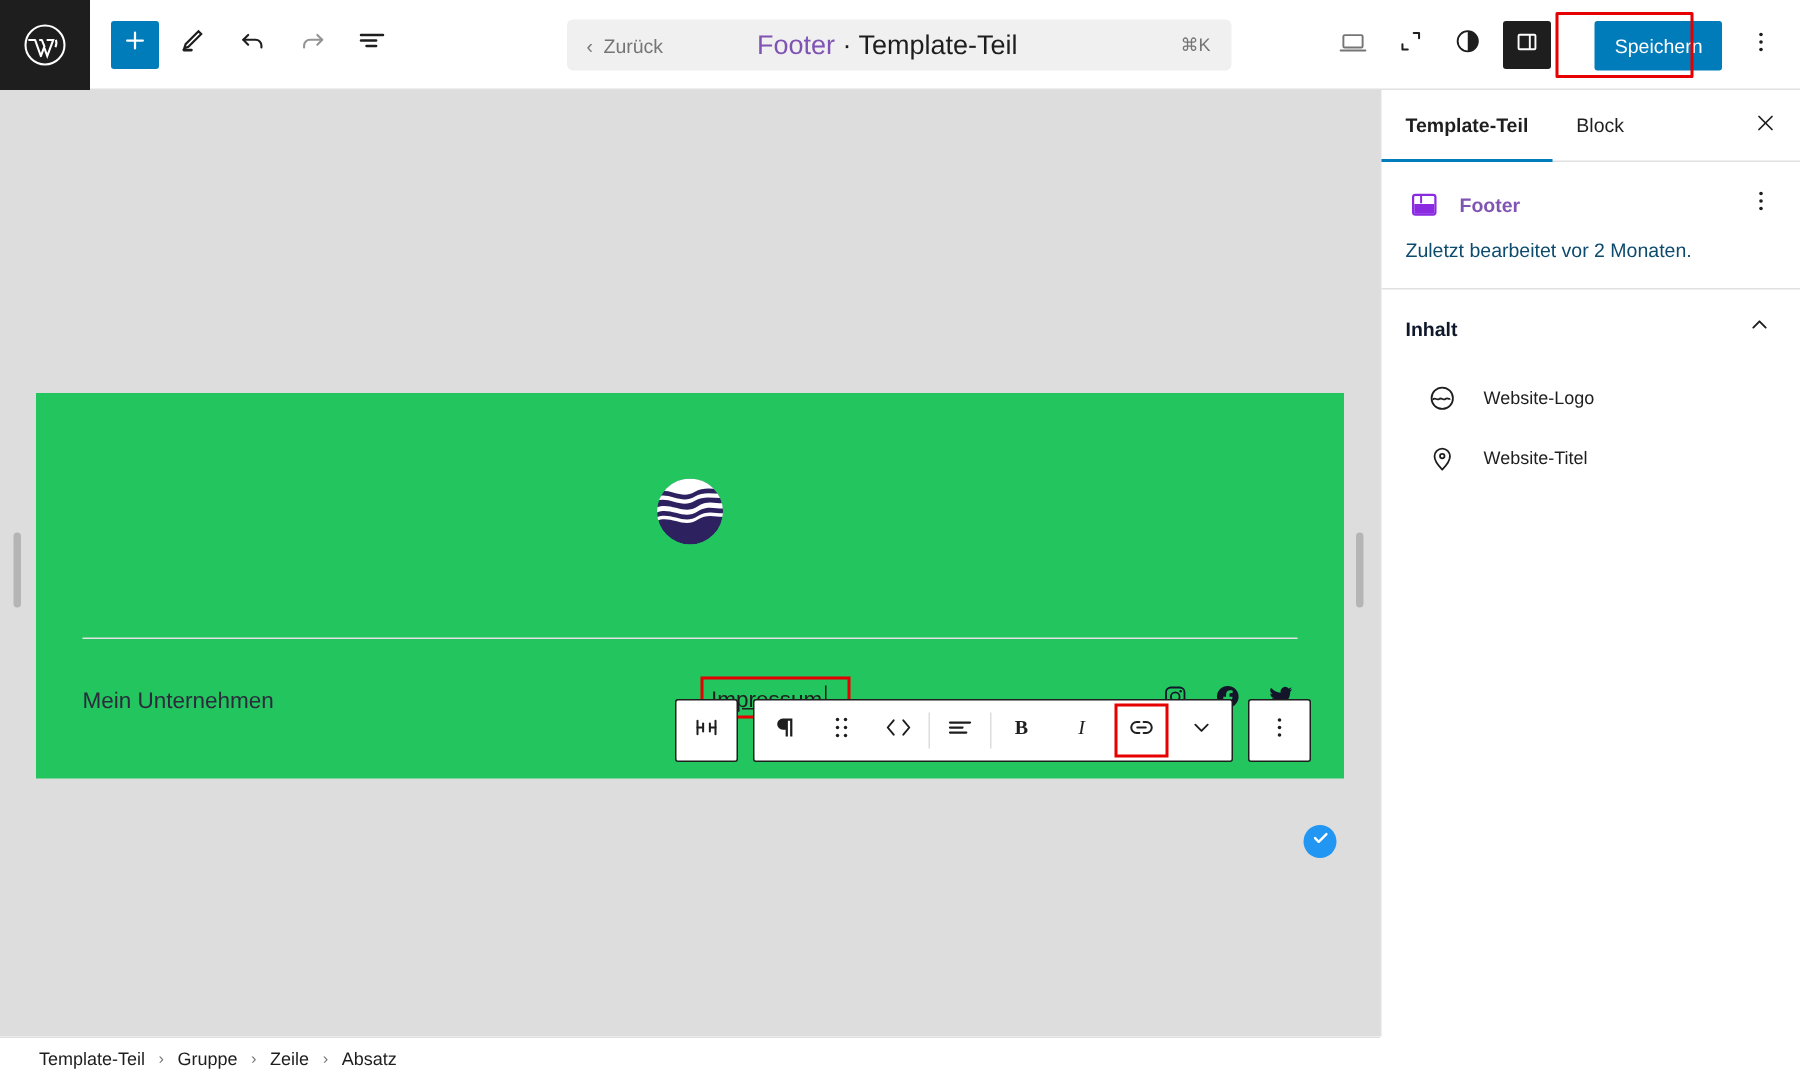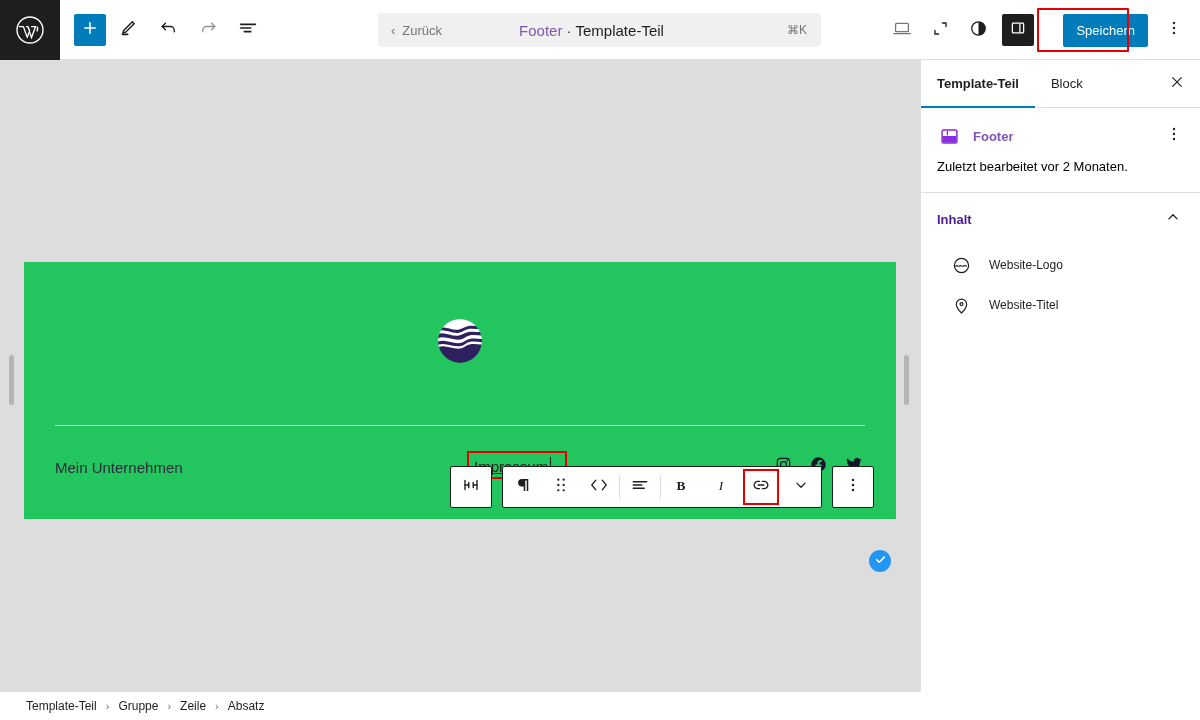--- a/index.html
+++ b/index.html
@@ -50,21 +50,21 @@
     display: flex; align-items: center;
     cursor: pointer;
   }
   .cmd-back {
     display: flex; align-items: center; gap: 7px;
     padding-left: 13px; color: #757575; font-size: 13px;
   }
   .cmd-back .chev { font-size: 13px; line-height: 1; }
   .cmd-title {
     position: absolute; left: 0; right: 16px; text-align: center;
-    font-size: 15px; color: #1e1e1e; pointer-events: none;
+    font-size: 18px; color: #1e1e1e; pointer-events: none;
   }
   .cmd-title .accent { color: #7f54b3; }
   .cmd-kbd {
     position: absolute; right: 14px; top: 50%; transform: translateY(-50%);
     font-size: 12px; color: #757575;
   }
 
   .hdr-right {
     position: absolute; right: 8px; top: 0; height: 60px;
     display: flex; align-items: center; gap: 2px;
@@ -216,27 +216,27 @@
     color: #8a2be2;
   }
   .sb-block-title { font-size: 13px; color: #7f54b3; font-weight: bold; }
   .sb-kebab {
     position: absolute; right: 10px; top: 12px;
     width: 32px; height: 32px;
     display: flex; align-items: center; justify-content: center;
     cursor: pointer; color: #1e1e1e;
   }
   .sb-meta1 { padding: 14px 16px 0 16px; font-size: 13px; color: #1e1e1e; }
-  .sb-meta2 { padding: 11px 16px 18px 16px; font-size: 13px; color: #000000; }
+  .sb-meta2 { padding: 11px 16px 18px 16px; font-size: 13px; color: #0c4a6e; }
   .sb-divider { height: 1px; background: #e0e0e0; margin: 0 0; }
   .sb-section {
     height: 52px; display: flex; align-items: center;
     padding: 0 16px; cursor: pointer; position: relative;
   }
-  .sb-section-title { font-size: 13px; font-weight: bold; color: #4c1d95; }
+  .sb-section-title { font-size: 13px; font-weight: bold; color: #0f172a; }
   .sb-section-chev {
     position: absolute; right: 18px; top: 50%;
     transform: translateY(-50%); color: #1e1e1e;
   }
   .sb-list-item {
     display: flex; align-items: center; height: 40px;
     padding: 0 16px 0 28px; cursor: pointer;
   }
   .sb-li-icon {
     width: 24px; height: 24px; margin-right: 16px;

